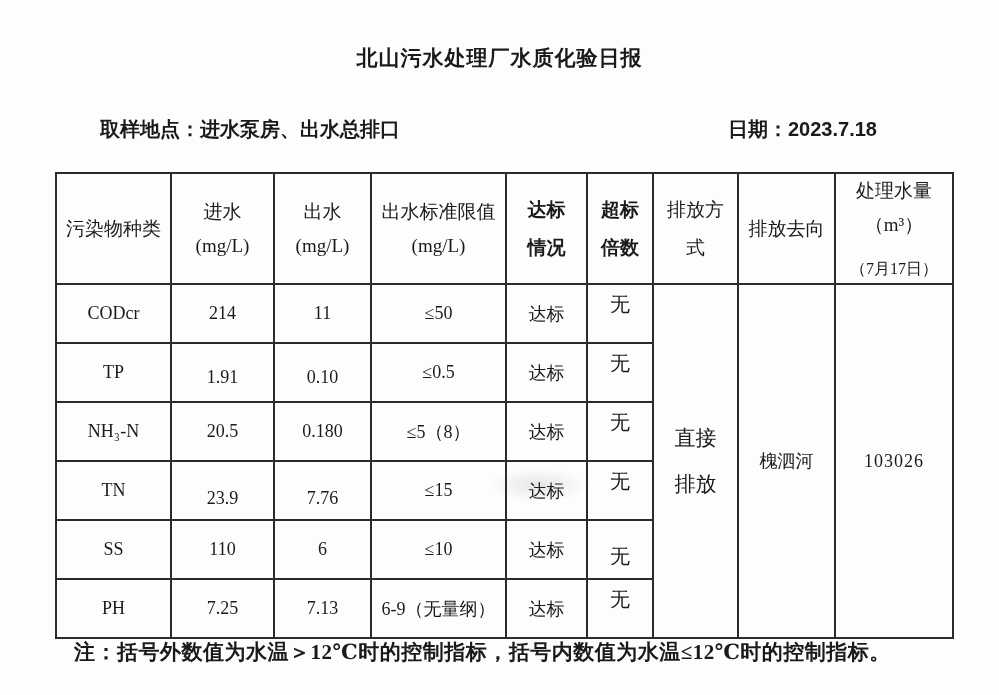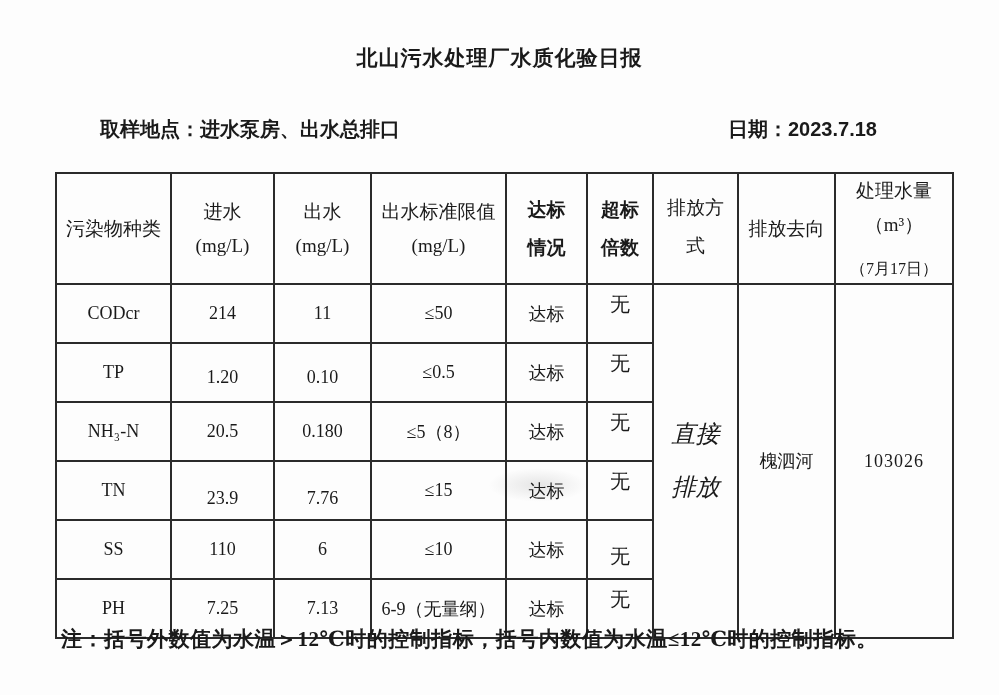--- a/index.html
+++ b/index.html
@@ -34,32 +34,32 @@
     text-align:center; vertical-align:middle;
     font-weight:normal;
     font-size:18px;
     overflow:hidden;
   }
   .report tr.hdr { height:111px; }
   .report tr.row { height:59px; }
   .report th { font-size:19px; line-height:1.75; }
   .hdr-small { font-size:16px;margin-top:14px; }
   .w2 { display:inline-block; width:2.15em; line-height:1.95;font-weight:bold; }
-  .w3 { display:inline-block; width:3.15em; line-height:1.95;font-family:Liberation Mono, monospace; }
+  .w3 { display:inline-block; width:3.15em; line-height:1.95; }
   .cjk { font-size:19px; }
   .up   { position:relative; top:-9px; font-size:20px; }
   .dn   { position:relative; top:7px;  font-size:20px; }
   .vlow5 { position:relative; top:5px; }
   .vlow8 { position:relative; top:8px; }
-  .merged-method span { display:inline-block; width:2.15em; line-height:2.2; font-size:24px;font-style:italic; }
+  .merged-method span { display:inline-block; width:2.15em; line-height:2.2; font-size:21px; }
   .dest { font-size:20px; }
   .volume { font-size:30px; letter-spacing:1px; }
 
   .footnote {
-    position:absolute; left:58px; top:622px; margin:3px;
+    position:absolute; left:58px; top:622px; margin:16px;
     font-size:21px; font-weight:bold; letter-spacing:0.5px;
   }
 
   .smudge {
     position:absolute; left:488px; top:468px; width:100px; height:34px;
     background:radial-gradient(ellipse at center, rgba(60,60,60,0.12), rgba(60,60,60,0) 70%);
     border-radius:50%;
     pointer-events:none;
   }
 </style>
@@ -120,21 +120,21 @@
         <td>≤50</td>
         <td class="cjk">达标</td>
         <td><span class="up">无</span></td>
         <td class="merged-method" rowspan="6"><span>直接排放</span></td>
         <td class="dest" rowspan="6">槐泗河</td>
         <td class="volume" rowspan="6">103026</td>
       </tr>
 
       <tr class="row">
         <td>TP</td>
-        <td><span class="vlow5">1.20</span></td>
+        <td><span class="vlow5">1.91</span></td>
         <td><span class="vlow5">0.10</span></td>
         <td>≤0.5</td>
         <td class="cjk">达标</td>
         <td><span class="up">无</span></td>
       </tr>
 
       <tr class="row">
         <td>NH₃-N</td>
         <td>20.5</td>
         <td>0.180</td>

